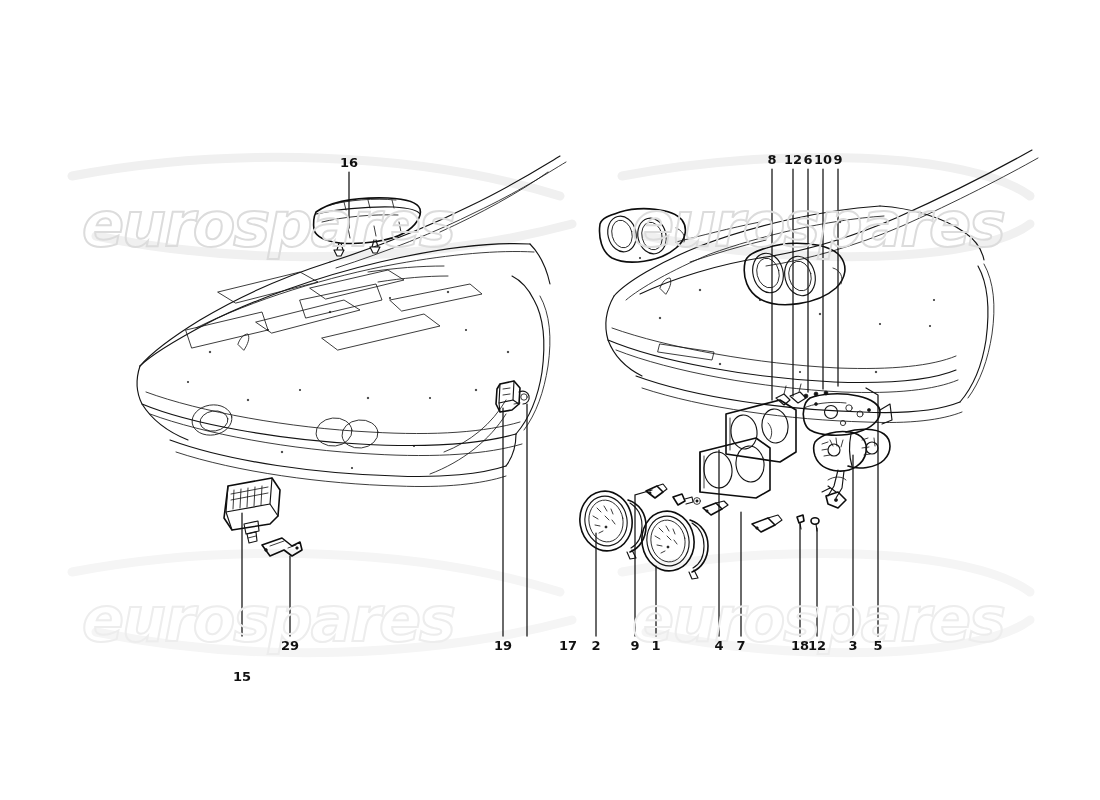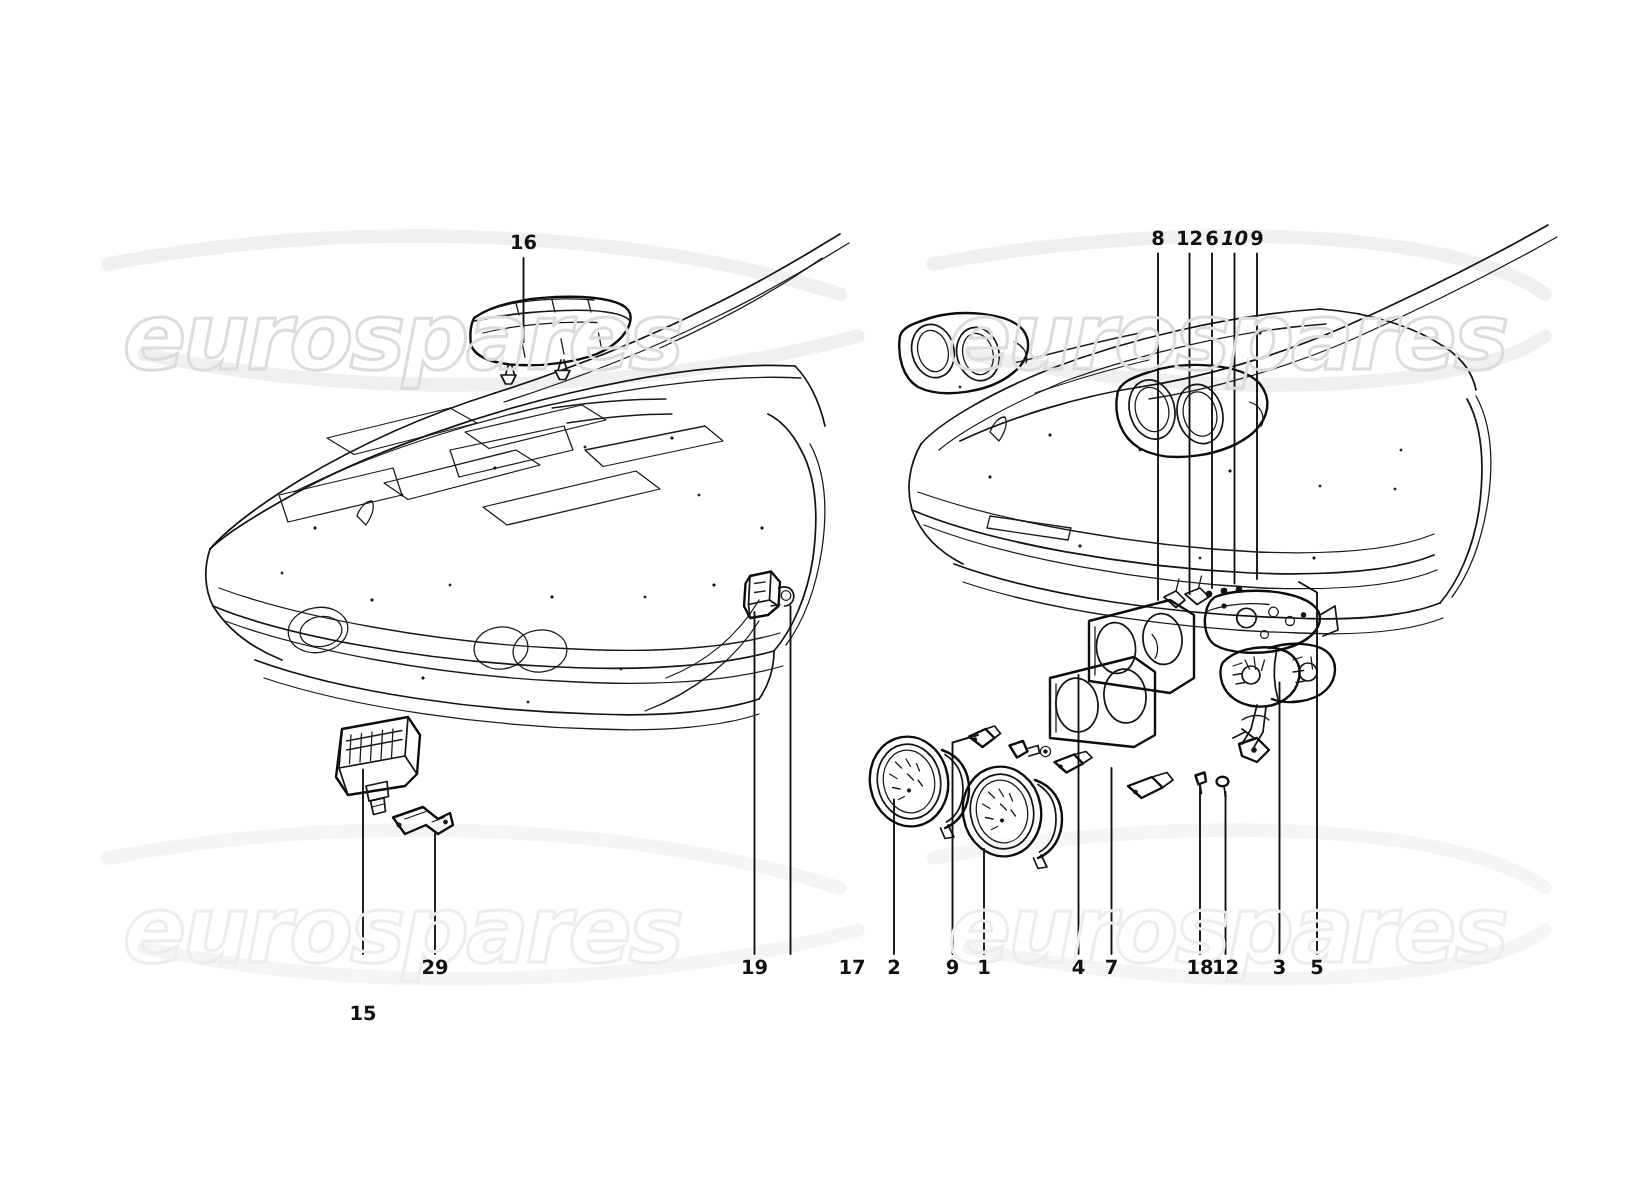--- a/index.html
+++ b/index.html
@@ -431,21 +431,21 @@
     <div class="wm wm-top" style="left:632px; top:188px;">eurospares</div>
     <div class="wm wm-bot" style="left:82px;  top:583px;">eurospares</div>
     <div class="wm wm-bot" style="left:632px; top:583px;">eurospares</div>
   </div>
 
   <div>
     <div class="lbl" style="left:349px; top:156px;">16</div>
     <div class="lbl" style="left:772px; top:153px;">8</div>
     <div class="lbl" style="left:793px; top:153px;">12</div>
     <div class="lbl" style="left:808px; top:153px;">6</div>
-    <div class="lbl" style="left:823px; top:153px;font-style:italic;">10</div>
+    <div class="lbl" style="left:823px; top:153px;">10</div>
     <div class="lbl" style="left:838px; top:153px;">9</div>
     <div class="lbl" style="left:242px; top:656px;margin-top:14px;">15</div>
     <div class="lbl" style="left:290px; top:639px;">29</div>
     <div class="lbl" style="left:503px; top:639px;">19</div>
     <div class="lbl" style="left:527px; top:639px;margin-left:41px;">17</div>
     <div class="lbl" style="left:596px; top:639px;">2</div>
     <div class="lbl" style="left:635px; top:639px;">9</div>
     <div class="lbl" style="left:656px; top:639px;">1</div>
     <div class="lbl" style="left:719px; top:639px;">4</div>
     <div class="lbl" style="left:741px; top:639px;">7</div>

